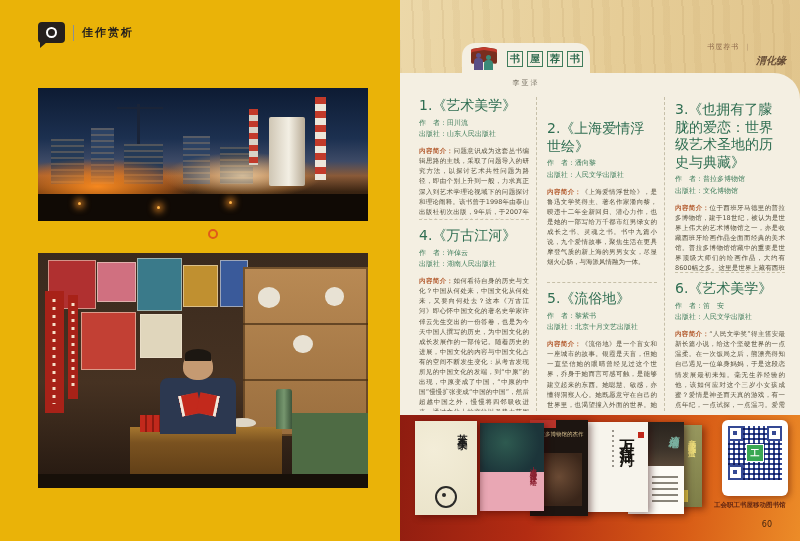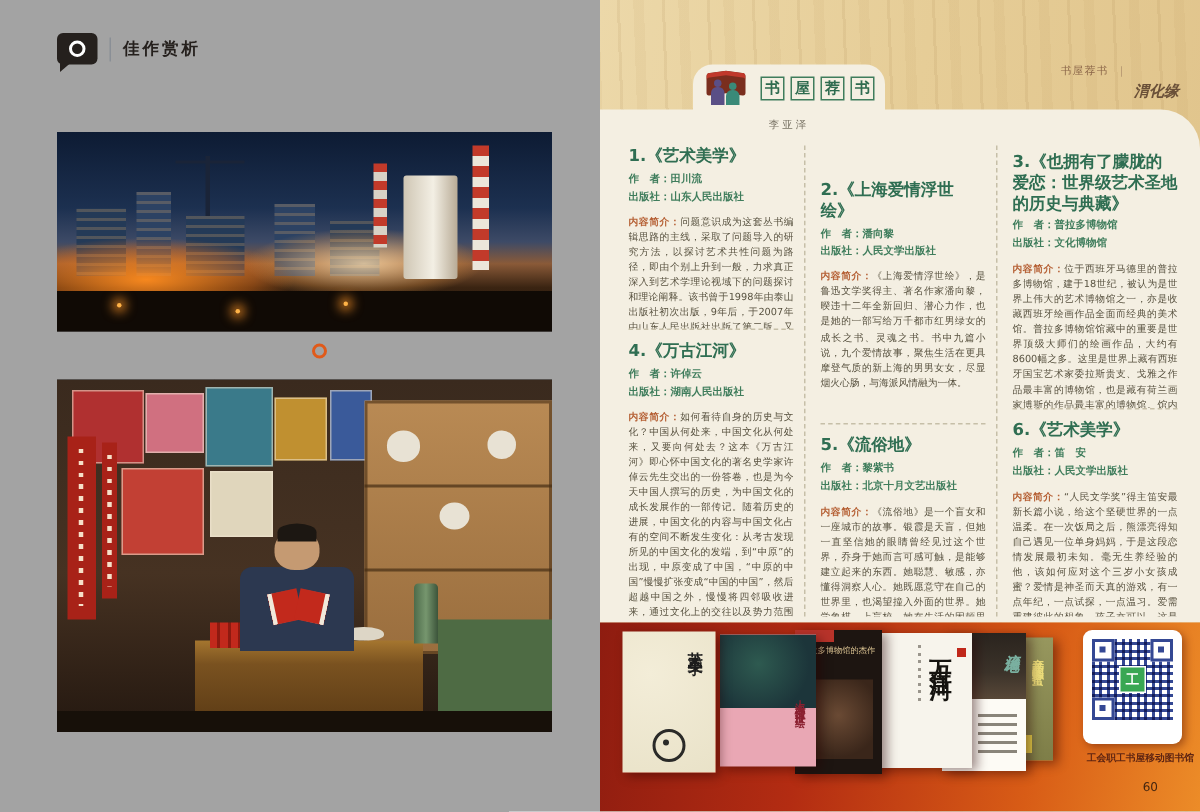--- a/index.html
+++ b/index.html
@@ -1,19 +1,19 @@
 <!DOCTYPE html>
 <html><head>
 <meta charset="utf-8">
 <style>
   html,body{margin:0;padding:0;}
   body{font-family:"DejaVu Sans","Liberation Sans",sans-serif;}
   .canvas{position:relative;width:800px;height:541px;overflow:hidden;background:#d8dce1;}
   
-  .left-page{position:absolute;left:0;top:0;width:400px;height:541px;background:#a3a3a3;}
+  .left-page{position:absolute;left:0;top:0;width:400px;height:541px;background:#eab308;}
   .lp-header{position:absolute;left:38px;top:22px;display:flex;align-items:center;gap:8px;}
   .logo-badge{position:relative;width:27px;height:21px;background:#25201d;border-radius:4px;}
   .logo-badge:after{content:"";position:absolute;left:2px;bottom:-5px;border-left:7px solid #25201d;border-bottom:6px solid transparent;}
   .logo-ring{position:absolute;left:8px;top:5px;width:7px;height:7px;border:2.5px solid #fff;border-radius:50%;}
   .lp-divider{width:1px;height:16px;background:#8a8f96;}
   .lp-title{font-size:11px;font-weight:bold;color:#25201d;letter-spacing:2px;}
   .photo{position:absolute;left:38px;width:330px;overflow:hidden;background:#222;}
   .photo1{top:88px;height:133px;}
   .photo2{top:253px;height:235px;}
   .caption{position:absolute;left:38px;display:flex;align-items:center;gap:13px;width:350px;flex-direction:column;}
@@ -78,22 +78,22 @@
   .title-boxes{display:flex;gap:4px;margin-left:10px;}
   .tchar{width:14px;height:14px;border:1px solid #3f7d5c;color:#2e6b4f;font-size:10px;font-weight:bold;display:flex;align-items:center;justify-content:center;font-family:"DejaVu Serif","Liberation Serif",serif;}
   .author-name{position:absolute;left:62px;top:78px;width:128px;text-align:center;font-size:7px;color:#7a7466;letter-spacing:2px;}
   .cols{position:absolute;left:16px;right:8px;top:24px;bottom:4px;display:flex;}
   .col{flex:1;overflow:hidden;padding:0 7px 0 3px;}
   .col+.col{border-left:1px dashed #c6bfa8;padding-left:10px;}
   .col2{padding-top:10px;} .col3{padding-top:4px;}
   .bk{overflow:hidden;}
   .bk.first1{height:122px;} .bk.first2{height:162px;margin-top:13px;} .bk.first3{height:171px;}
   .bk.second{border-top:1px dashed #c6bfa8;padding-top:7px;height:200px;}
-  .bk-title{font-size:11px;font-weight:bold;color:#2f6e52;line-height:1.25;margin-bottom:3px;}
-  .meta{font-size:7px;color:#3f7d5c;line-height:1.7;font-weight:bold;}
+  .bk-title{font-size:14px;font-weight:normal;color:#2f6e52;line-height:1.25;margin-bottom:3px;}
+  .meta{font-size:7px;color:#3f7d5c;line-height:1.7;font-weight:normal;}
   .intro{margin-top:5px;font-size:6.5px;line-height:1.55;color:#57513f;text-align:justify;}
   .ilabel{color:#b55f33;font-weight:bold;}
   
   .band{position:absolute;left:0;bottom:0;width:400px;height:126px;background:linear-gradient(100deg,#8e1c10 0%,#b32c12 35%,#d85c16 72%,#ec8c28 100%);}
   .cover{position:absolute;box-shadow:3px 2px 7px rgba(40,0,0,.45);overflow:hidden;}
   .vtext{writing-mode:vertical-rl;font-weight:bold;letter-spacing:2px;}
   .cov1{left:15px;top:6px;width:62px;height:94px;background:radial-gradient(circle at 30% 30%,#f3edd8,#e9e2c8);z-index:6;}
   .cov1 .vtext{position:absolute;right:8px;top:5px;font-size:10px;color:#1d1d1d;font-family:"DejaVu Serif","Liberation Serif",serif;}
   .cov1-seal{position:absolute;left:50%;bottom:7px;transform:translateX(-50%);width:18px;height:18px;border:2px solid #2a2a28;border-radius:50%;}
   .cov1-seal:after{content:"";position:absolute;left:5px;top:5px;width:4px;height:4px;border-radius:50%;background:#2a2a28;}
@@ -115,21 +115,21 @@
   .cov5-lines{position:absolute;right:6px;bottom:8px;width:26px;height:30px;background:repeating-linear-gradient(180deg,#8a857a 0 2px,transparent 2px 6px);}
   .cov6{left:262px;top:10px;width:40px;height:82px;background:linear-gradient(180deg,#97975e,#7e7e48);z-index:1;}
   .cov6 .vtext{position:absolute;right:6px;top:8px;font-size:8px;color:#eede7a;}
   .cov6-tag{position:absolute;left:4px;bottom:5px;width:22px;height:12px;background:#e8d34a;color:#3a3a20;font-size:5.5px;display:flex;align-items:center;justify-content:center;}
   .qr-card{position:absolute;left:322px;top:5px;width:66px;height:76px;background:#fff;border-radius:6px;box-shadow:2px 2px 6px rgba(60,0,0,.4);}
   .qr{position:absolute;left:6px;top:6px;width:54px;height:54px;background-color:#fff;background-image:repeating-linear-gradient(0deg,#2a3f8f 0 2px,transparent 2px 5px),repeating-linear-gradient(90deg,#2a3f8f 0 2px,transparent 2px 5px);background-blend-mode:multiply;opacity:.95;}
   .finder{position:absolute;width:11px;height:11px;border:2px solid #2a3f8f;background:#fff;}
   .finder:after{content:"";position:absolute;left:2.5px;top:2.5px;width:4px;height:4px;background:#2a3f8f;}
   .f1{left:0;top:0;} .f2{right:0;top:0;} .f3{left:0;bottom:0;}
   .qr-logo{position:absolute;left:50%;top:50%;transform:translate(-50%,-50%);width:16px;height:16px;background:#2fa34a;border:1.5px solid #fff;color:#fff;font-size:9px;font-weight:bold;display:flex;align-items:center;justify-content:center;}
-  .qr-label{position:absolute;left:314px;top:86px;width:82px;text-align:right;font-size:6.5px;font-weight:bold;color:#5f2512;}
+  .qr-label{position:absolute;left:314px;top:86px;width:82px;text-align:left;font-size:6.5px;font-weight:bold;color:#5f2512;}
   .page-num{position:absolute;right:28px;bottom:12px;font-size:8px;color:#45260f;}
 </style>
 </head>
 <body>
 
 <div class="canvas">
 
   <div class="left-page">
     <div class="lp-header">
       <div class="logo-badge">

